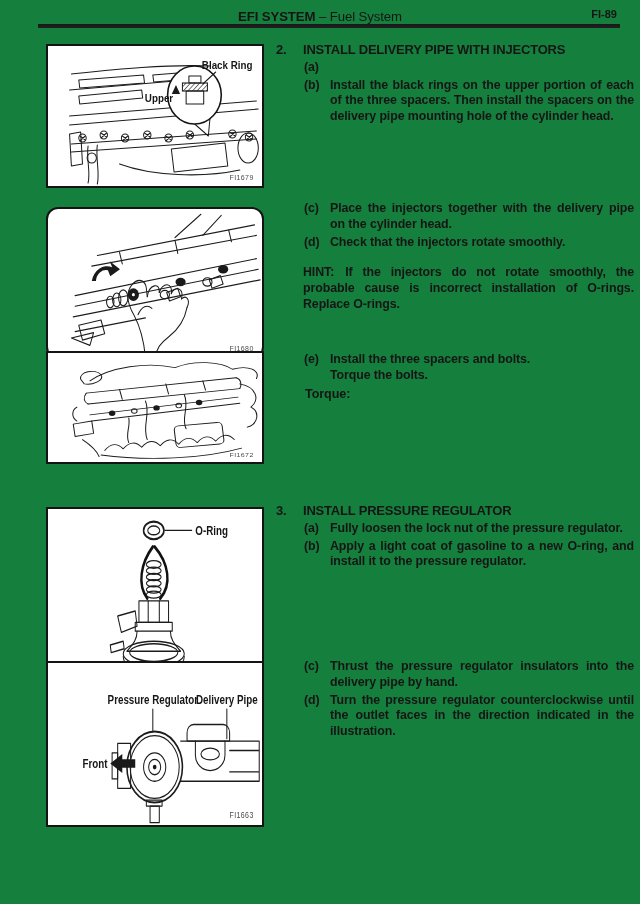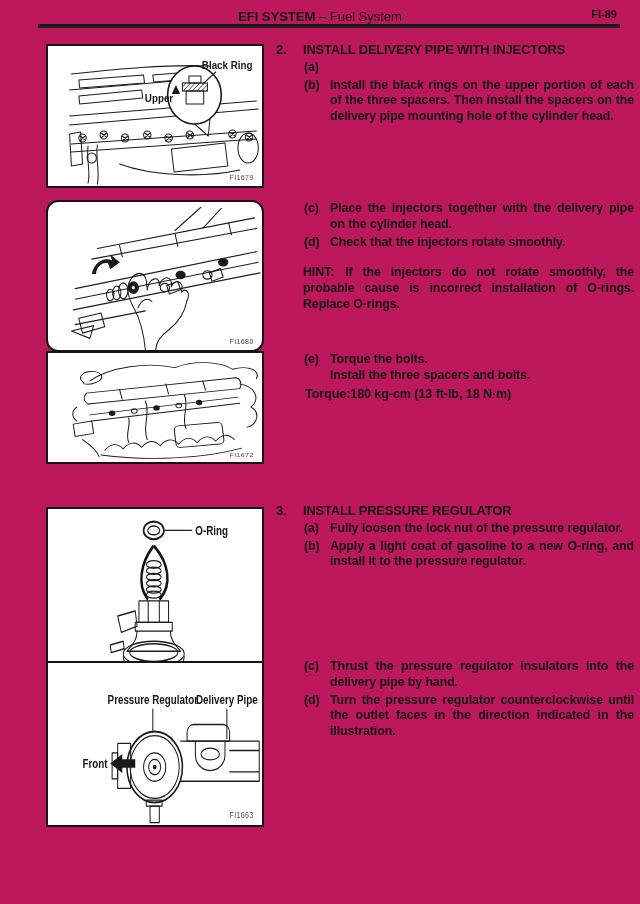--- a/index.html
+++ b/index.html
@@ -1,32 +1,32 @@
 <!DOCTYPE html>
 <html><head>
 <meta charset="utf-8">
 <style>
   html,body{margin:0;padding:0;background:#fff;}
-  .page{position:relative;width:640px;height:904px;background:#be185d;overflow:hidden;
+  .page{position:relative;width:640px;height:904px;background:#15803d;overflow:hidden;
         font-family:"Liberation Sans",sans-serif;color:#151515;}
 
   
   .hdr-title{position:absolute;left:0;right:0;top:9px;text-align:center;
              font-size:13.2px;letter-spacing:-0.1px;}
   .hdr-title .b{font-weight:bold;}
   .hdr-title .r{font-weight:normal;}
   .hdr-page{position:absolute;right:23px;top:8px;font-weight:bold;font-size:11px;}
   .hdr-rule{position:absolute;left:38px;right:20px;top:24px;height:4px;
             background:linear-gradient(180deg,#1a1a1a 0 1.8px,#8a8a8a 1.8px 2.4px,#1f1f1f 2.4px 4px);}
 
   
   .fig{position:absolute;left:46px;width:218px;border:2px solid #141414;background:#fff;box-sizing:border-box;padding-left:16px;}
   .fig svg{display:block;width:100%;height:100%;}
   .f1{top:44px;height:144px;}
-  .f2{top:200px;height:152px;border-radius:12px;}
+  .f2{top:207px;height:152px;border-radius:12px;}
   .f3{top:351px;height:113px;}
   .f4{top:507px;height:174px;}
   .f5{top:661px;height:166px;}
   .ln{stroke:#1c1c1c;fill:none;stroke-width:1.1;stroke-linecap:round;stroke-linejoin:round;}
   .ln2{stroke:#1c1c1c;fill:none;stroke-width:1.7;stroke-linecap:round;stroke-linejoin:round;}
   .dk{fill:#1a1a1a;stroke:none;}
   .wh{fill:#fff;}
   .figlbl{font-family:"Liberation Sans",sans-serif;font-size:10.6px;font-weight:bold;fill:#161616;}
   .figcode{font-family:"Liberation Sans",sans-serif;font-size:7.6px;fill:#4a4a4a;letter-spacing:.4px;}
 
@@ -36,21 +36,21 @@
   .g1{top:42px;} .g2{top:199px;} .g3{top:350px;} .g4{top:503px;} .g5{top:657px;}
   .sechead{display:flex;margin-bottom:2px;font-size:13px;letter-spacing:-0.2px;}
   .secnum{flex:none;width:27px;}
   .step{display:flex;padding-left:28px;margin-top:2px;}
   .step .lbl{flex:none;width:26px;}
   .step .txt{flex:1;text-align:justify;}
   .step .txt.noj{text-align:left;}
   .line{display:block;}
   .hint{padding-left:27px;margin-top:15px;text-align:justify;}
   .hint .hl{display:inline-block;margin-right:11px;}
-  .torque{display:flex;padding-left:29px;margin-top:3px;font-size:12.6px;}
+  .torque{display:flex;padding-left:29px;margin-top:3px;gap:14px;font-size:12.6px;}
 </style>
 </head>
 <body>
 
 <div class="page">
 
   <div class="hdr-title">
     <span class="b">EFI SYSTEM</span>
     <span class="r">–</span>
     <span class="r">Fuel System</span>
@@ -293,27 +293,26 @@
     </div>
     <div class="hint">
       <span class="hl">HINT:</span><span>If the injectors do not rotate smoothly, the probable cause is incorrect installation of O-rings. Replace O-rings.</span>
     </div>
   </div>
 
   <div class="grp g3">
     <div class="step">
       <span class="lbl">(e)</span>
       <span class="txt noj">
+        <span class="line">Install the three spacers and bolts.</span>
         <span class="line">Torque the bolts.</span>
-        <span class="line">Install the three spacers and bolts.</span>
       </span>
     </div>
     <div class="torque">
       <span>Torque:</span>
-      <span>180 kg-cm (13 ft-lb, 18 N·m)</span>
     </div>
   </div>
 
   <div class="grp g4">
     <div class="sechead">
       <span class="secnum">3.</span>
       <span class="sectitle">INSTALL PRESSURE REGULATOR</span>
     </div>
     <div class="step">
       <span class="lbl">(a)</span>

